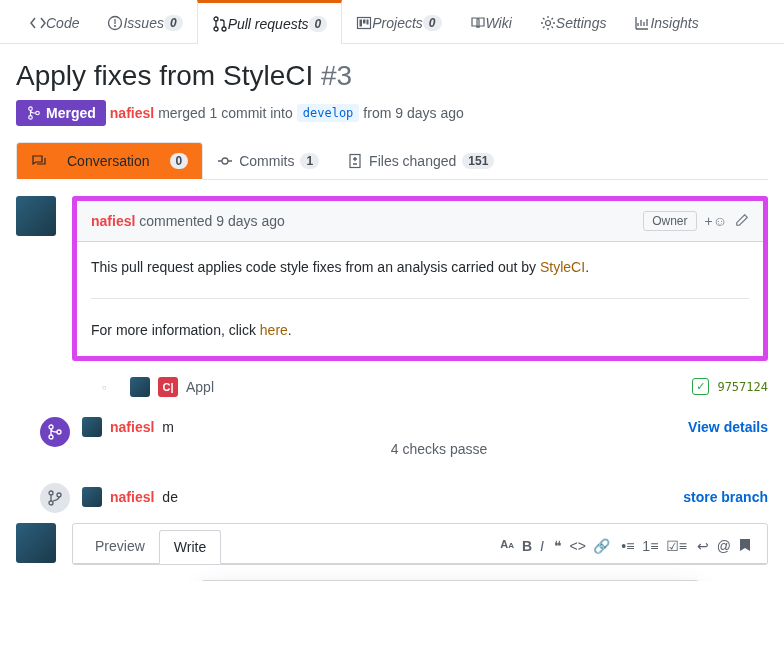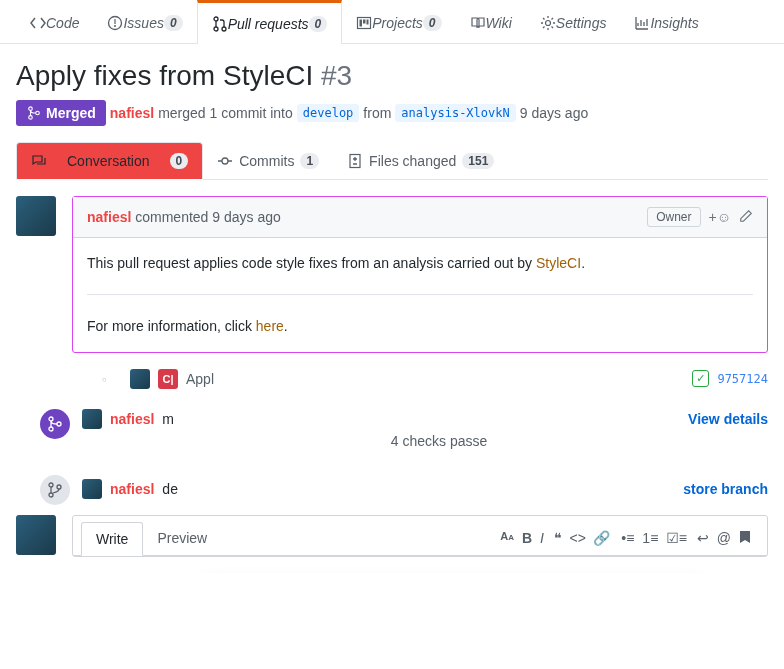--- a/index.html
+++ b/index.html
@@ -11,38 +11,38 @@
 .icon { width: 16px; height: 16px; display: inline-flex; align-items: center; justify-content: center; }
 .pr-header { padding: 16px; }
 .pr-title { font-size: 28px; font-weight: 400; margin-bottom: 8px; }
 .pr-number { color: #6a737d; font-weight: 300; }
 .pr-meta { display: flex; align-items: center; gap: 4px; flex-wrap: wrap; color: #586069; }
 .state-badge { background: #6f42c1; color: #fff; padding: 5px 10px; border-radius: 3px; font-weight: 600; display: inline-flex; align-items: center; gap: 4px; }
 .branch-label { background: #eaf5ff; color: #0366d6; padding: 2px 6px; border-radius: 3px; font-family: SFMono-Regular, Consolas, monospace; font-size: 12px; }
 .author-link { color: #ef4444; font-weight: 600; cursor: pointer; }
 .convo-tabs { margin: 0 16px; border-bottom: 1px solid #e1e4e8; display: flex; }
 .convo-tabs .ctab { display: flex; align-items: center; gap: 6px; padding: 10px 14px; color: #586069; cursor: pointer; }
-.convo-tabs .ctab.active { border: 1px solid #e1e4e8; border-bottom-color: #fff; border-radius: 4px 4px 0 0; margin-bottom: -1px; background: #ef4444; color: #24292e; gap: 20px; }
+.convo-tabs .ctab.active { border: 1px solid #e1e4e8; border-bottom-color: #fff; border-radius: 4px 4px 0 0; margin-bottom: -1px; background: #f97316; color: #24292e; gap: 20px; }
 .timeline { padding: 16px; position: relative; }
 .comment-wrap { display: flex; gap: 16px; margin-bottom: 16px; }
 .avatar { width: 40px; height: 40px; border-radius: 3px; background: linear-gradient(135deg,#2c5f7c,#1a3a4a); flex-shrink: 0; }
-.comment-box { flex: 1; border: 1px solid #d946ef; border-radius: 3px; position: relative; }
+.comment-box { flex: 1; border: 5px solid #d946ef; border-radius: 3px; position: relative; }
 .comment-header { background: #f6f8fa; padding: 10px 14px; border-bottom: 1px solid #d1d5da; display: flex; justify-content: space-between; align-items: center; color: #586069; }
 .comment-header .left strong { color: #24292e; }
 .comment-actions { display: flex; gap: 8px; align-items: center; }
 .owner-badge { border: 1px solid #d1d5da; border-radius: 3px; padding: 2px 8px; font-size: 12px; font-weight: 400; }
 .comment-body { padding: 14px; line-height: 1.6; }
 .comment-body a { color: #a16207; text-decoration: none; }
 .comment-body hr { border: none; border-top: 1px solid #e1e4e8; margin: 20px 0; }
 .timeline-item { display: flex; align-items: center; gap: 8px; margin: 16px 0 8px 58px; color: #586069; }
 .timeline-dot { width: 30px; height: 30px; border-radius: 50%; background: #6f42c1; display: flex; align-items: center; justify-content: center; flex-shrink: 0; position: absolute; left: 40px; }
 .timeline-dot.gray { background: #e1e4e8; color:#586069; }
 .timeline-item-inner { margin-left: 10px; display: flex; align-items: center; gap: 8px; flex: 1; }
 .mini-avatar { width: 20px; height: 20px; border-radius: 3px; background: linear-gradient(135deg,#2c5f7c,#1a3a4a); }
-.commit-hash { color: #3b82f6; font-family: SFMono-Regular, Consolas, monospace; font-size: 12px; }
+.commit-hash { color: #4d7c0f; font-family: SFMono-Regular, Consolas, monospace; font-size: 12px; }
 .ci-badge { width: 20px; height: 20px; border-radius: 3px; display: inline-flex; align-items: center; justify-content: center; color: #fff; font-weight: 700; font-size: 11px; }
 .ci-red { background: #d73a49; }
 .checks-popover { position: absolute; left: 200px; top: 400px; width: 500px; background: #fff; border: 1px solid #d1d5da; border-radius: 4px; box-shadow: 0 8px 24px rgba(0,0,0,0.12); z-index: 10; }
 .checks-header { padding: 12px 16px; border-bottom: 1px solid #e1e4e8; }
 .checks-header h3 { font-size: 16px; font-weight: 600; }
 .checks-header p { color: #586069; font-size: 13px; margin-top: 2px; }
 .check-row { display: flex; align-items: center; gap: 10px; padding: 10px 16px; border-bottom: 1px solid #f6f8fa; }
 .check-row:last-child { border-bottom: none; }
 .check-status { color: #28a745; }
 .check-name { font-weight: 600; color: #24292e; }
@@ -149,21 +149,20 @@
             <circle cx="12" cy="8" r="2" fill="none" stroke="#fff" stroke-width="1.3"></circle>
             <path d="M4 5v6M4 5c0 3 4 3 6 3" stroke="#fff" stroke-width="1.3" fill="none"></path>
           </svg>
         </span>
       <span>Merged</span>
     </span>
     <span class="author-link">nafiesl</span>
     <span>merged 1 commit into</span>
     <span class="branch-label">develop</span>
     <span>from</span>
-    <span class="branch-label">analysis-XlovkN</span>
     <span>9 days ago</span>
   </div>
 </div>
 
 <div class="convo-tabs">
   <div class="ctab active">
     <span class="icon">
         <svg class="svgicon" width="16" height="16" viewBox="0 0 16 16">
           <path d="M2 3h9v6H5l-3 2V3zM6 11h8v-6" stroke="currentColor" fill="none" stroke-width="1.2"></path>
         </svg>
@@ -291,22 +290,22 @@
 
   <svg class="cursor-arrow" width="16" height="20" viewBox="0 0 16 20">
       <path d="M1 1l0 14 4-4 3 7 2-1-3-7 6 0z" fill="#fff" stroke="#000" stroke-width="1"></path>
     </svg>
 </div>
 
 <div class="compose-wrap">
   <div class="avatar"></div>
   <div class="compose-box">
     <div class="compose-tabs">
+      <div class="wtab">Preview</div>
       <div class="wtab active">Write</div>
-      <div class="wtab">Preview</div>
       <div class="toolbar">
         <div class="grp">
           <span style="font-size:11px;font-weight:bold;">A<span style="font-size:8px;">A</span></span>
           <span><b>B</b></span>
           <span><i>I</i></span>
         </div>
         <div class="grp">
           <span>❝</span>
           <span>&lt;&gt;</span>
           <span>🔗</span>

